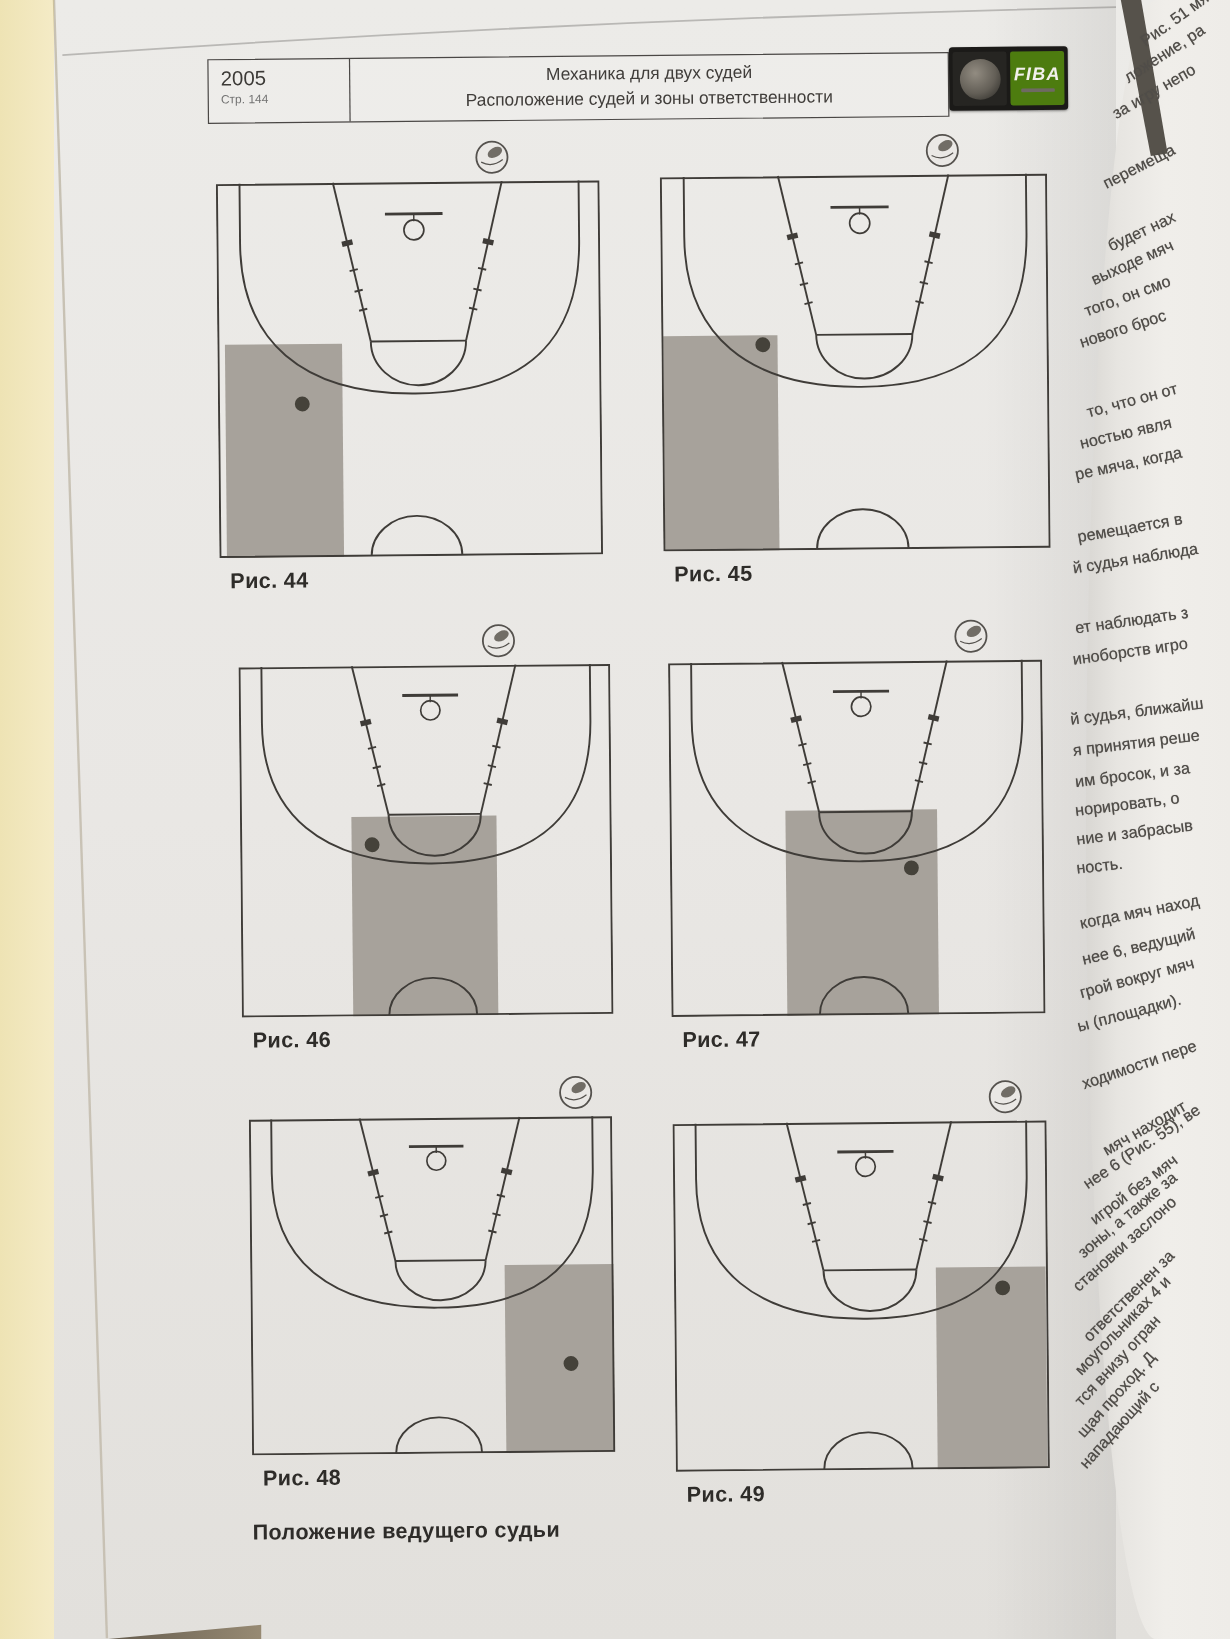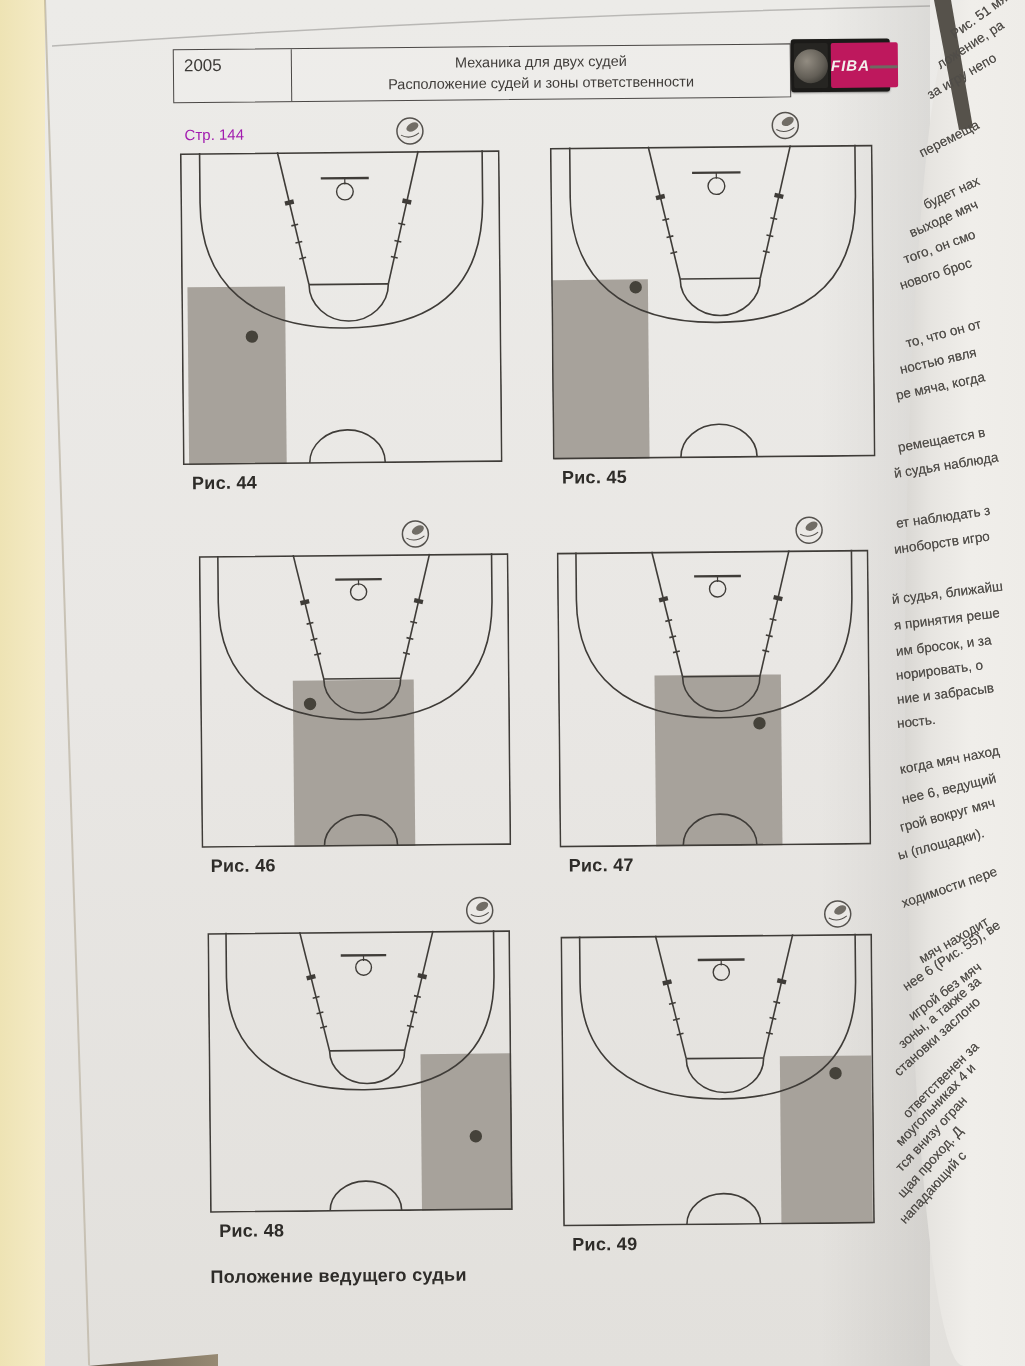--- a/index.html
+++ b/index.html
@@ -53,43 +53,43 @@
   }
   .header{
     position:absolute;left:179px;top:46px;width:616px;height:52px;
     display:flex;border:1.8px solid #4a4745;background:rgba(255,255,255,0.12);
   }
   .header .cell-left{
     width:118px;border-right:1.8px solid #4a4745;
     padding:5px 0 0 10px;box-sizing:border-box;line-height:1.3;
   }
   .header .year{font-size:17px;color:#3c3a37;}
-  .header .pageno{font-size:15px;color:#a21caf;margin-top:48px;}
+  .header .pageno{font-size:10px;color:#737373;}
   .header .cell-center{
     flex:1;display:flex;flex-direction:column;justify-content:center;align-items:center;
     font-size:14.5px;line-height:1.45;color:#403d3a;text-align:center;
   }
   .logo{
     position:absolute;left:797px;top:42px;width:99px;height:53px;
     background:#1b1a18;border-radius:3px;display:flex;align-items:center;gap:3px;
     padding:3px;box-sizing:border-box;
     box-shadow:0 1px 2px rgba(0,0,0,.4);
   }
   .logo .globe{
     width:45px;height:45px;background:#262522;border-radius:2px;
     display:flex;align-items:center;justify-content:center;
   }
   .logo .globe i{
     display:block;width:34px;height:34px;border-radius:50%;
     background:radial-gradient(circle at 38% 35%,#a59e92,#6e6960 55%,#36342f 90%);
     opacity:.85;
   }
   .logo .word{
-    flex:1;height:45px;background:#be185d;border-radius:2px;
-    display:flex;flex-direction:row;align-items:center;justify-content:center;
+    flex:1;height:45px;background:#4d7c0f;border-radius:2px;
+    display:flex;flex-direction:column;align-items:center;justify-content:center;
   }
   .logo .word .fiba{
     color:#f2f0ec;font-weight:bold;font-style:italic;font-size:15px;letter-spacing:1px;
   }
   .logo .word .tag{width:28px;height:3px;margin-top:3px;background:#6e6a62;border-radius:1px;}
   .fig{position:absolute;}
   .fig .caption{
     font-size:18px;font-weight:bold;color:#2e2c29;margin:4px 0 0 9px;letter-spacing:.3px;
   }
   .footer-heading{

